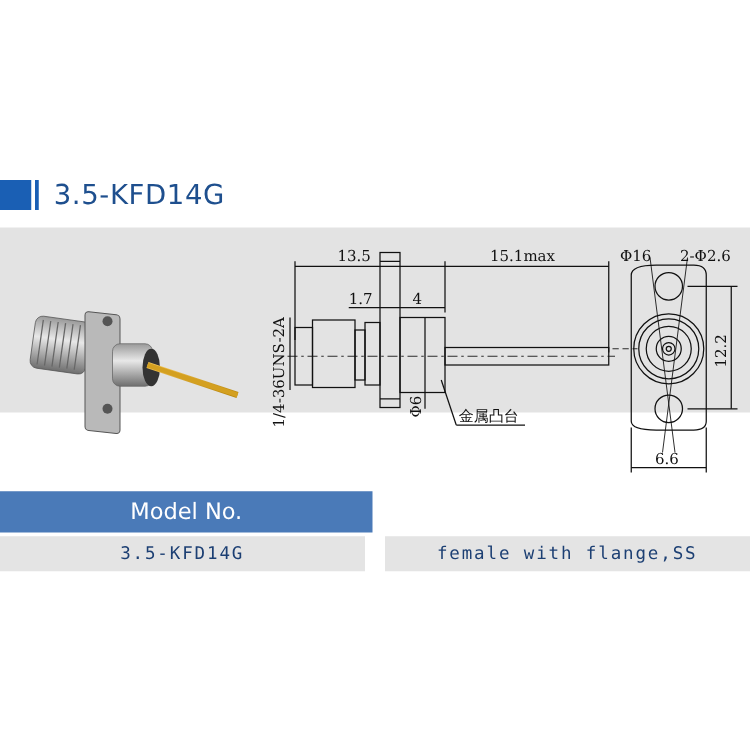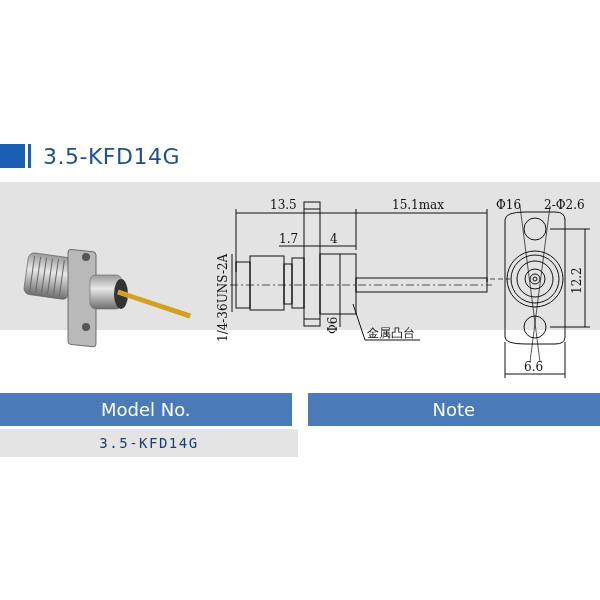--- a/index.html
+++ b/index.html
@@ -133,18 +133,18 @@
     <text class="dim-text" x="496" y="27">Φ16</text>
     <text class="dim-text" x="544" y="27">2-Φ2.6</text>
     <text class="dim-text" x="0" y="0" transform="translate(581 112) rotate(-90)">12.2</text>
     <text class="dim-text" x="524" y="189">6.6</text>
   </svg>
 </div>
 
 <div class="spec-table">
   <div class="row hdr">
     <div class="cell col1">Model No.</div>
-    <div class="cell col2">Note</div>
   </div>
   <div class="row data">
     <div class="cell col1">3.5-KFD14G</div>
+    <div class="cell col2">female with flange,SS</div>
   </div>
 </div>
 
 </body></html>

